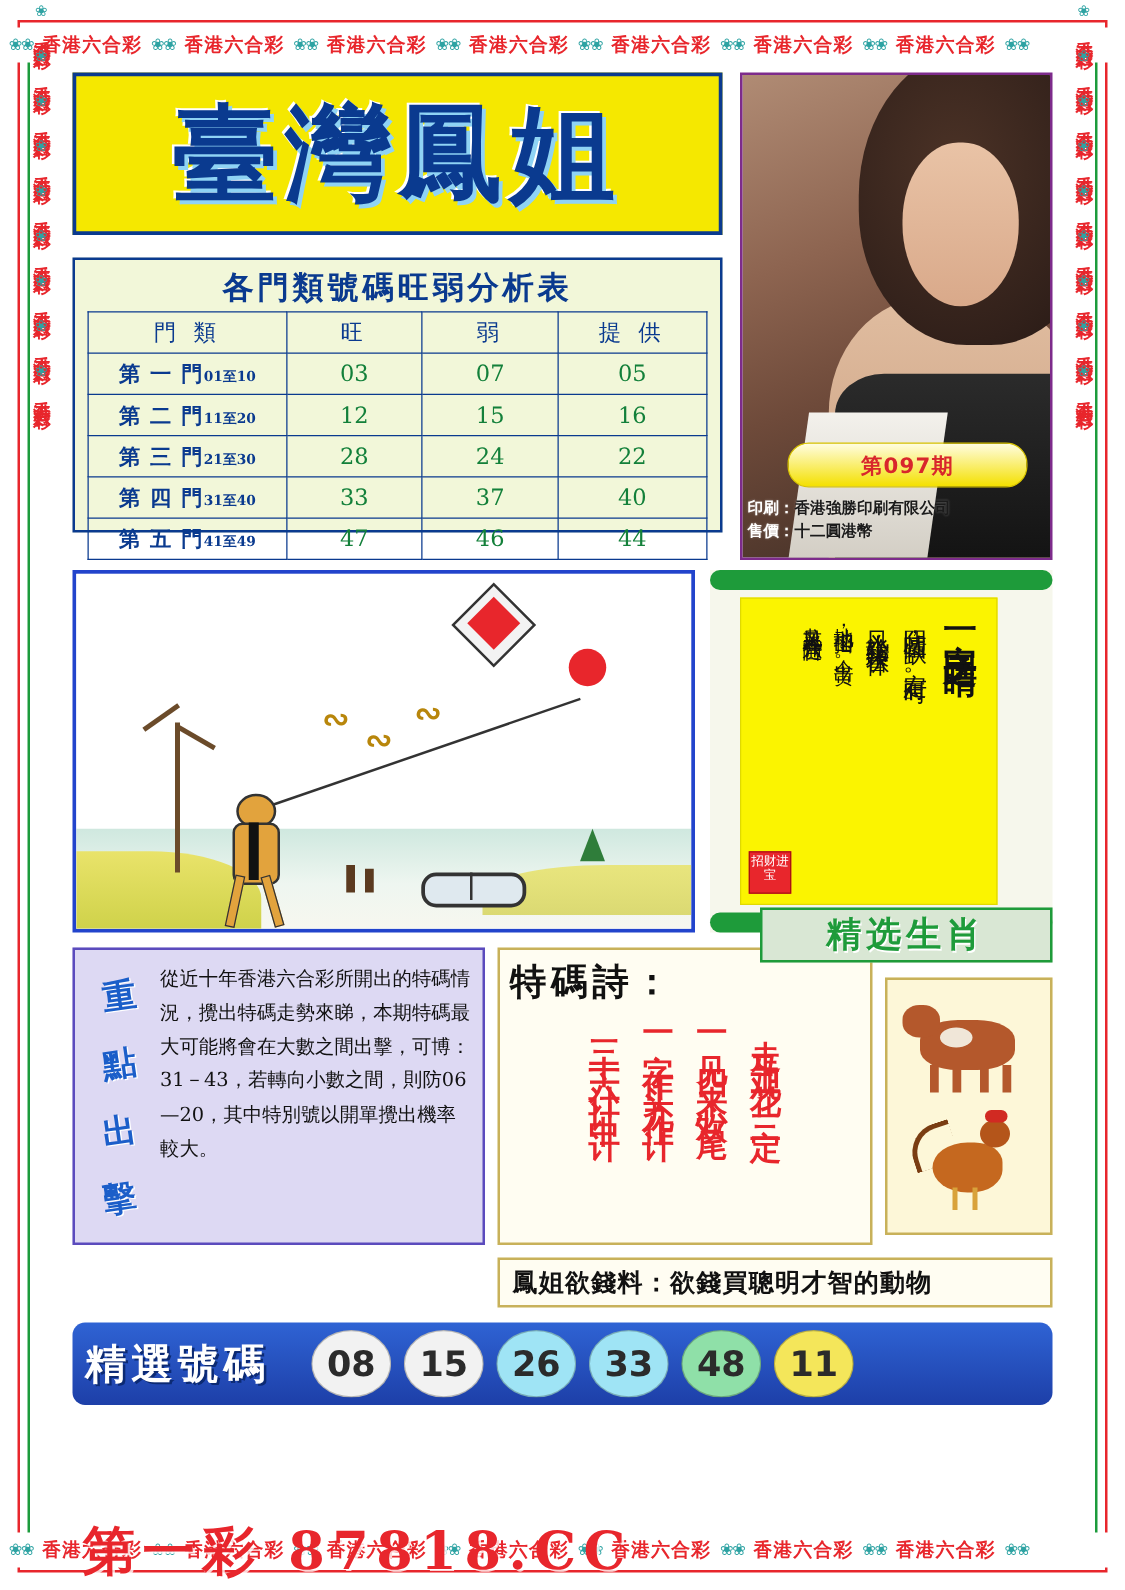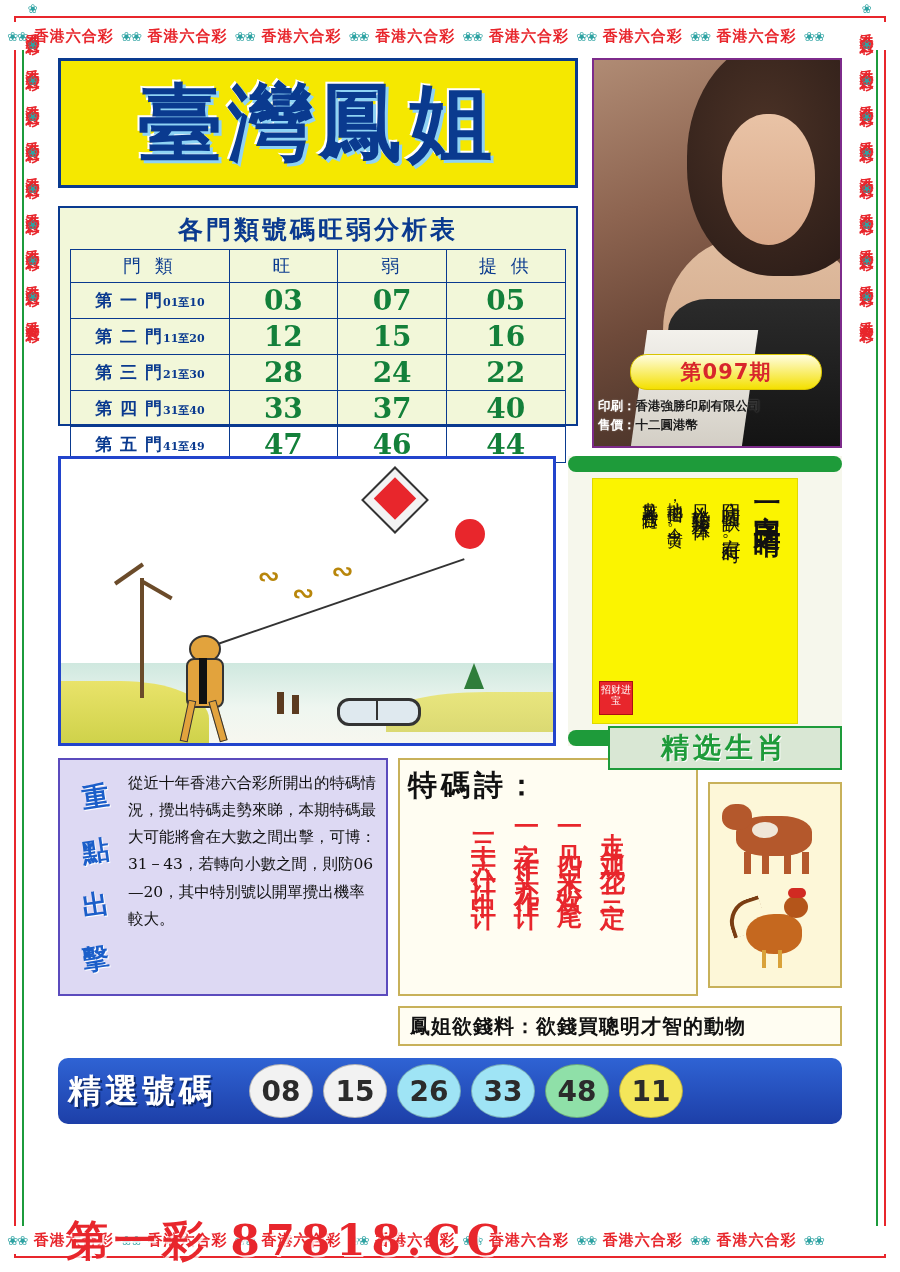--- a/index.html
+++ b/index.html
@@ -71,21 +71,21 @@
     font-family:"DejaVu Serif",serif;
   }
   table.an{width:96%;margin:0 auto;border-collapse:collapse;}
   table.an td,table.an th{
     border:1px solid #0a3a8f;text-align:center;height:30px;
     font-family:"DejaVu Serif",serif;
   }
   table.an th{color:#0a3a8f;font-size:18px;letter-spacing:4px;font-weight:normal;}
   td.rowlab{color:#0a3a8f;font-size:17px;font-weight:bold;letter-spacing:1px;}
   td.rowlab .sm{font-size:11px;letter-spacing:0;}
-  td.num{color:#13803a;font-size:28px;font-weight:bold;font-family:"DejaVu Sans",sans-serif;}
+  td.num{color:#13803a;font-size:18px;font-weight:normal;font-family:"DejaVu Sans",sans-serif;}
 
   
   .photo-box{
     position:absolute;left:542px;top:0;width:250px;height:390px;
     border:2px solid #7d2b8b;box-sizing:border-box;overflow:hidden;
     background:linear-gradient(160deg,#b08b74 0%,#8d6450 35%,#6e4a3a 60%,#3a2a22 100%);
   }
   .ph-hair{
     position:absolute;left:38%;top:-6%;width:78%;height:62%;
     background:radial-gradient(ellipse at 40% 40%,#4b3226 0%,#31201a 70%,#241713 100%);
@@ -110,21 +110,21 @@
     position:absolute;left:18%;top:70%;width:45%;height:34%;
     background:linear-gradient(180deg,#f3f1ec,#cfcac0);
     transform:skewX(-8deg);
   }
   .issue-badge{
     position:absolute;left:580px;top:296px;width:190px;height:34px;
     background:linear-gradient(180deg,#fffde0,#f4e000);
     border-radius:17px;border:1px solid #d8c400;
     display:flex;align-items:center;justify-content:center;
   }
-  .issue-badge span{color:#d8262c;font-weight:bold;font-size:21px;letter-spacing:1px;}
+  .issue-badge span{color:#d8262c;font-weight:bold;font-size:17px;letter-spacing:1px;}
   .pub-info{
     position:absolute;left:548px;top:338px;width:244px;color:#1b1b1b;
     font-size:12.5px;line-height:1.55;font-weight:bold;
     text-shadow:0 0 2px rgba(255,255,255,.35);
   }
   .pub-info .lab{color:#fff;}
 
   
   .pic-box{
     position:absolute;left:8px;top:398px;width:498px;height:290px;

